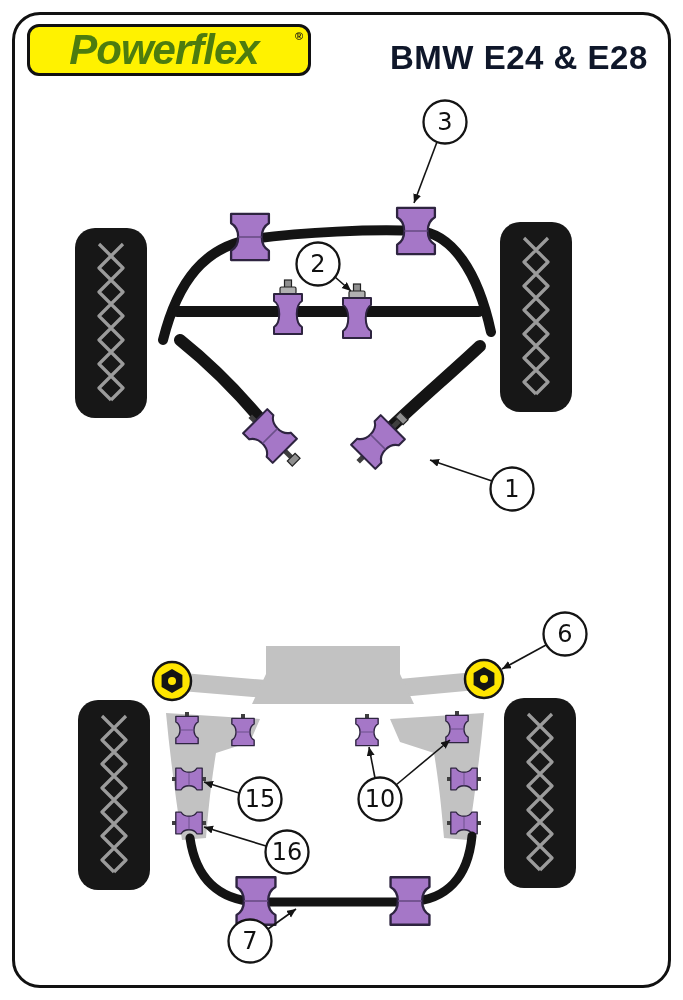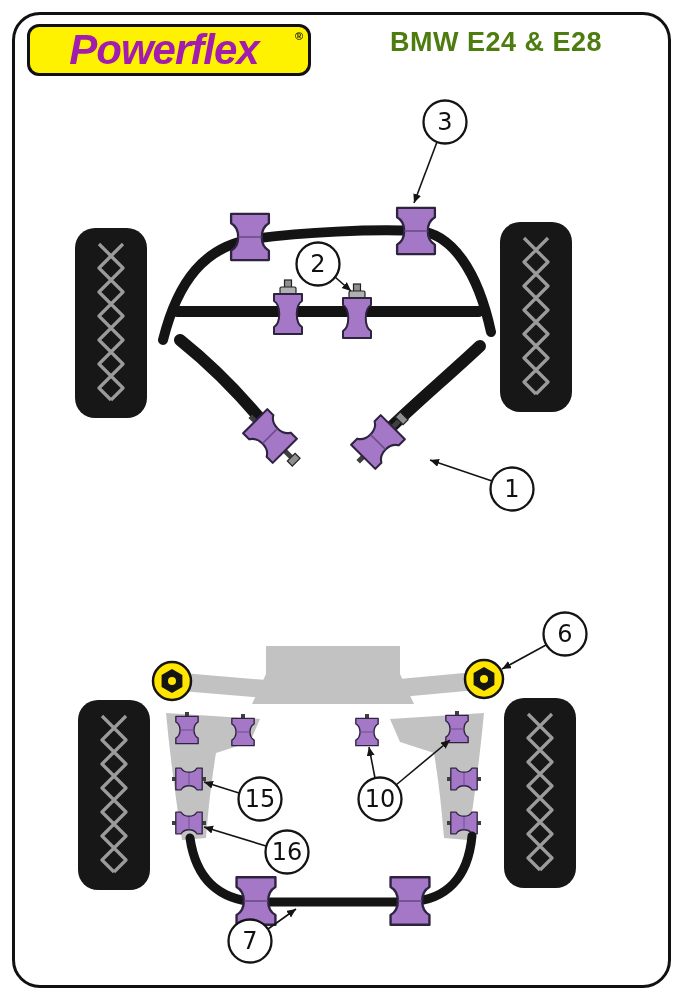--- a/index.html
+++ b/index.html
@@ -4,24 +4,24 @@
 <style>
   html,body { margin:0; padding:0; background:#ffffff; }
   .screen { position:relative; width:683px; height:1000px; background:#ffffff; overflow:hidden;
             font-family:"Liberation Sans", sans-serif; }
   .frame { position:absolute; left:12px; top:12px; right:12px; bottom:12px;
            border:3px solid #111; border-radius:28px; }
   .logo { position:absolute; left:27px; top:24px; width:284px; height:52px; box-sizing:border-box;
           background:#fff200; border:3px solid #111; border-radius:12px;
           display:flex; align-items:center; justify-content:center; }
   .logo-text { font-style:italic; font-weight:bold; font-size:42px; line-height:1;
-               letter-spacing:-1px; color:#a21caf; padding-right:10px;text-align:center; }
+               letter-spacing:-1px; color:#4d7c0f; padding-right:10px;text-align:center; }
   .logo-reg { position:absolute; top:3px; right:5px; font-size:11px; font-weight:bold; color:#111; }
-  .title { position:absolute; left:390px; top:27px; font-size:27px; font-weight:bold;
-           color:#4d7c0f; letter-spacing:0.5px; white-space:nowrap; }
+  .title { position:absolute; left:390px; top:39px; font-size:33px; font-weight:bold;
+           color:#0f172a; letter-spacing:0.5px; white-space:nowrap; }
   svg.diagram { position:absolute; left:0; top:0; }
   .bar  { fill:none; stroke:#141414; stroke-width:10; stroke-linecap:round; }
   .bar2 { fill:none; stroke:#141414; stroke-width:9;  stroke-linecap:round; }
   .arm  { fill:none; stroke:#141414; stroke-width:12; stroke-linecap:round; }
   .gray { fill:#c2c2c2; }
   .co-line   { stroke:#141414; stroke-width:1.6; fill:none; }
   .co-circle { fill:#ffffff; stroke:#141414; stroke-width:2.3; }
   .co-num    { font-family:"DejaVu Sans", sans-serif; font-size:24px; fill:#101010;
                text-anchor:middle; dominant-baseline:central; }
 </style>

